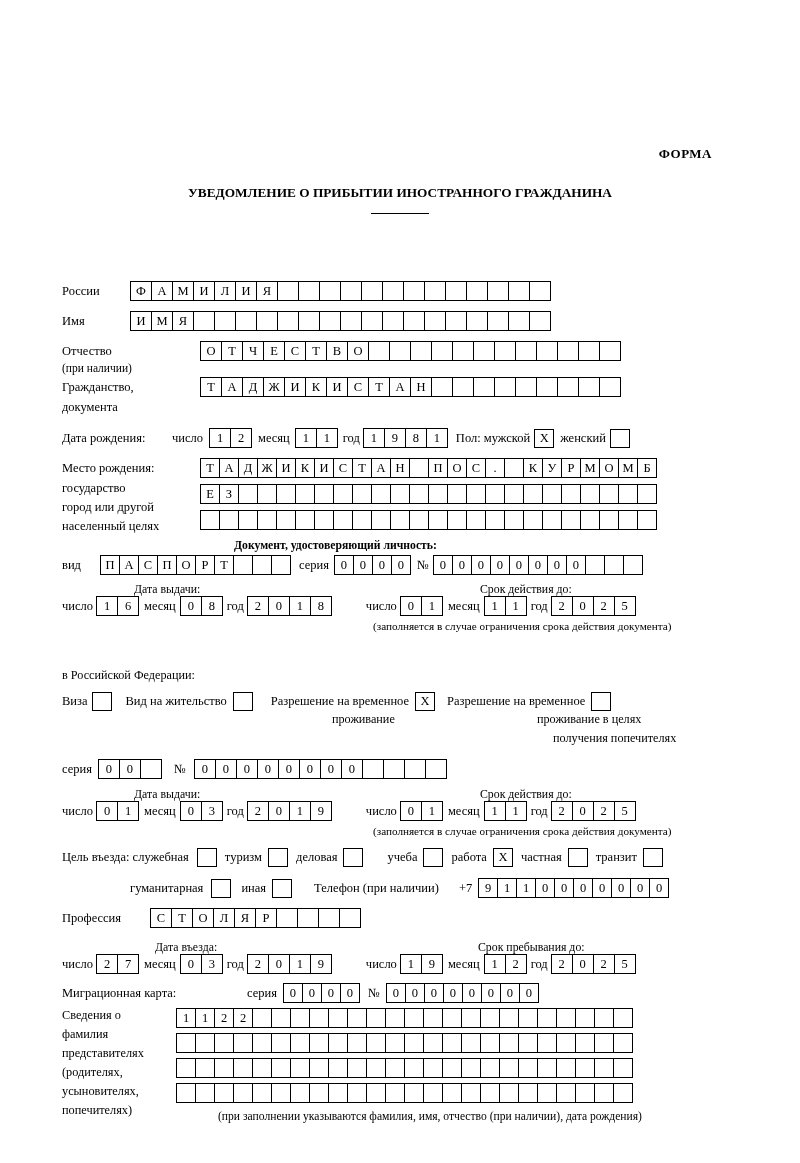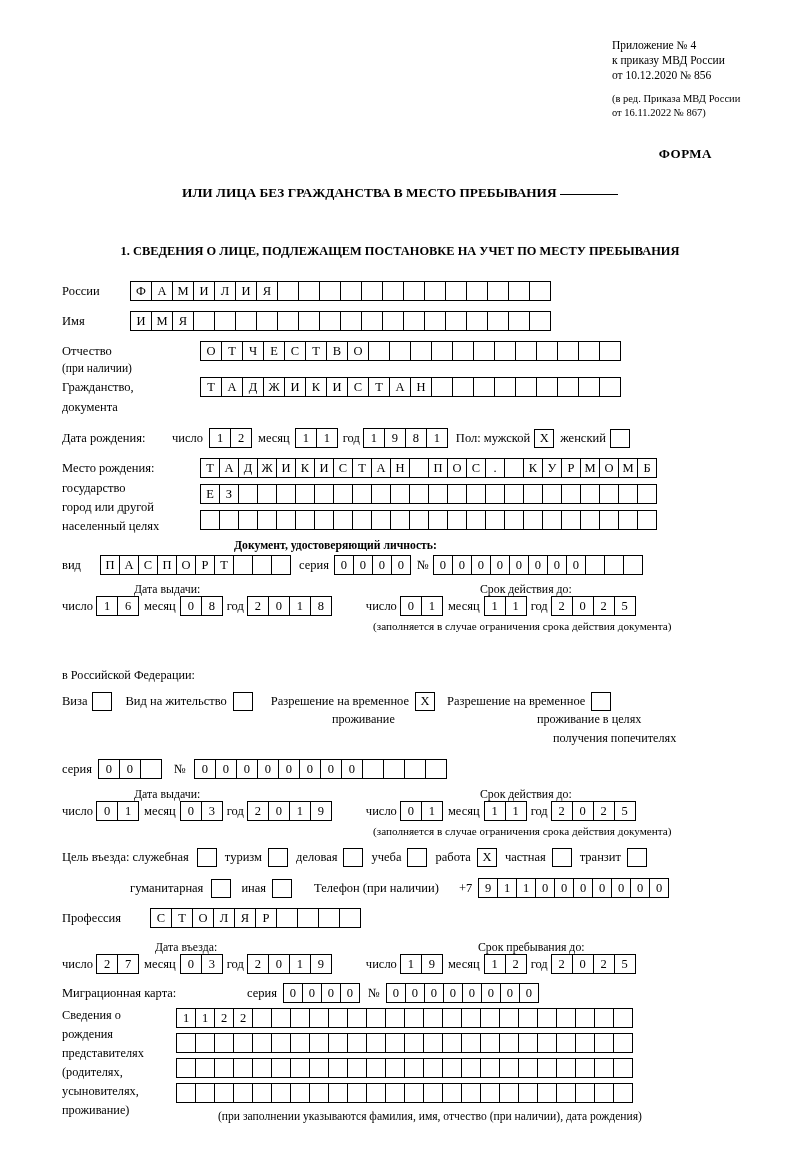--- a/index.html
+++ b/index.html
@@ -42,34 +42,27 @@
   .cell:first-child { margin-left:0; }
 
   .chk { width:20px; height:19px; border:1px solid #000; box-sizing:border-box; display:inline-block;
          text-align:center; line-height:17px; font-size:12.5px; vertical-align:middle; }
 </style>
 </head>
 <body>
 
 <div class="page">
 
-  <div class="hdr">
-    <div>Приложение № 4</div>
-    <div>к приказу МВД России</div>
-    <div>от 10.12.2020 № 856</div>
-    <div class="sub">(в ред. Приказа МВД России</div>
-    <div class="sub" style="margin-top:0">от 16.11.2022 № 867)</div>
-  </div>
   <div class="forma">ФОРМА</div>
 
   <div class="title">
-    <div class="ln2"><span>ИЛИ ЛИЦА БЕЗ ГРАЖДАНСТВА В МЕСТО ПРЕБЫВАНИЯ</span> <u class="blank"></u></div>
-  </div>
-
-  <div class="section1">1. СВЕДЕНИЯ О ЛИЦЕ, ПОДЛЕЖАЩЕМ ПОСТАНОВКЕ НА УЧЕТ ПО МЕСТУ ПРЕБЫВАНИЯ</div>
+    <div>УВЕДОМЛЕНИЕ О ПРИБЫТИИ ИНОСТРАННОГО ГРАЖДАНИНА</div>
+    <div class="ln2"> <u class="blank"></u></div>
+  </div>
+
 
   <div class="row" style="left:62px; top:281px;">
     <span class="lbl" style="width:68px;">России</span>
     <span class="boxes" id="bx-surname">
         <span class="cell" style="width: 22px;">Ф</span>
         <span class="cell" style="width: 22px;">А</span>
         <span class="cell" style="width: 22px;">М</span>
         <span class="cell" style="width: 22px;">И</span>
         <span class="cell" style="width: 22px;">Л</span>
         <span class="cell" style="width: 22px;">И</span>
@@ -445,21 +438,21 @@
   </div>
   <div style="position:absolute; left:373px; top:825px; font-size:11.2px;">(заполняется в случае ограничения срока действия документа)</div>
 
   <div class="row" style="left:62px; top:848px;">
     <span class="lbl">Цель въезда: служебная</span>
     <span class="chk" style="margin-left:8px;" id="ck-service"></span>
     <span class="lbl" style="margin-left:8px;">туризм</span>
     <span class="chk" style="margin-left:6px;" id="ck-tourism"></span>
     <span class="lbl" style="margin-left:8px;">деловая</span>
     <span class="chk" style="margin-left:6px;" id="ck-business"></span>
-    <span class="lbl" style="margin-left:8px;">учеба</span>
+    <span class="lbl" style="margin-left:24px;">учеба</span>
     <span class="chk" style="margin-left:6px;" id="ck-study"></span>
     <span class="lbl" style="margin-left:8px;">работа</span>
     <span class="chk" style="margin-left:6px;" id="ck-work">X</span>
     <span class="lbl" style="margin-left:8px;">частная</span>
     <span class="chk" style="margin-left:6px;" id="ck-private"></span>
     <span class="lbl" style="margin-left:8px;">транзит</span>
     <span class="chk" style="margin-left:6px;" id="ck-transit"></span>
   </div>
 
   <div class="row" style="left:130px; top:878px;">
@@ -555,25 +548,25 @@
         <span class="cell" style="width: 20px;">0</span>
         <span class="cell" style="width: 20px;">0</span>
         <span class="cell" style="width: 20px;">0</span>
         <span class="cell" style="width: 20px;">0</span>
         <span class="cell" style="width: 20px;">0</span>
         <span class="cell" style="width: 20px;">0</span>
       </span>
   </div>
 
   <div style="position:absolute; left:62px; top:1008px; font-size:12.3px;">Сведения о</div>
-  <div style="position:absolute; left:62px; top:1027px; font-size:12.3px;">рождения</div>
+  <div style="position:absolute; left:62px; top:1027px; font-size:12.3px;">фамилия</div>
   <div style="position:absolute; left:62px; top:1046px; font-size:12.3px;">представителях</div>
   <div style="position:absolute; left:62px; top:1065px; font-size:12.3px;">(родителях,</div>
   <div style="position:absolute; left:62px; top:1084px; font-size:12.3px;">усыновителях,</div>
-  <div style="position:absolute; left:62px; top:1103px; font-size:12.3px;">проживание)</div>
+  <div style="position:absolute; left:62px; top:1103px; font-size:12.3px;">попечителях)</div>
 
   <div class="row" style="left:176px; top:1008px;">
     <span class="boxes" id="bx-lr1">
         <span class="cell" style="width: 20px;">1</span>
         <span class="cell" style="width: 20px;">1</span>
         <span class="cell" style="width: 20px;">2</span>
         <span class="cell" style="width: 20px;">2</span>
         <span class="cell" style="width: 20px;"></span>
         <span class="cell" style="width: 20px;"></span>
         <span class="cell" style="width: 20px;"></span>

